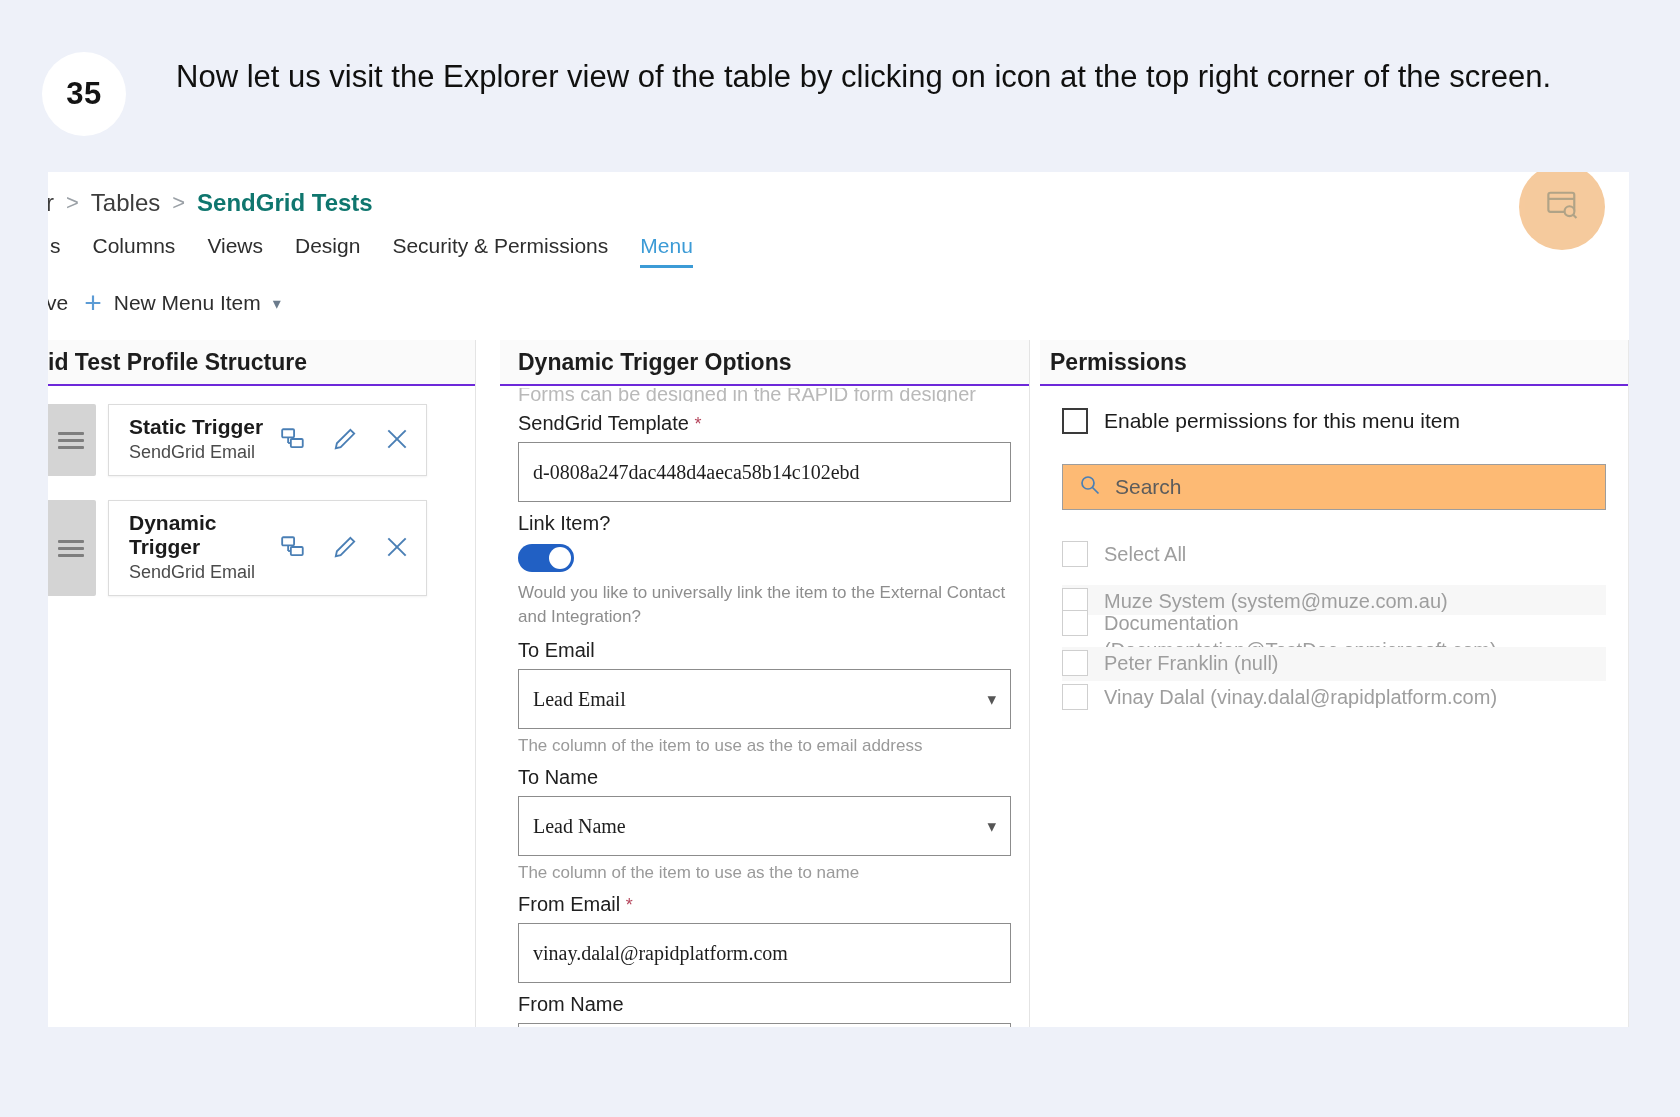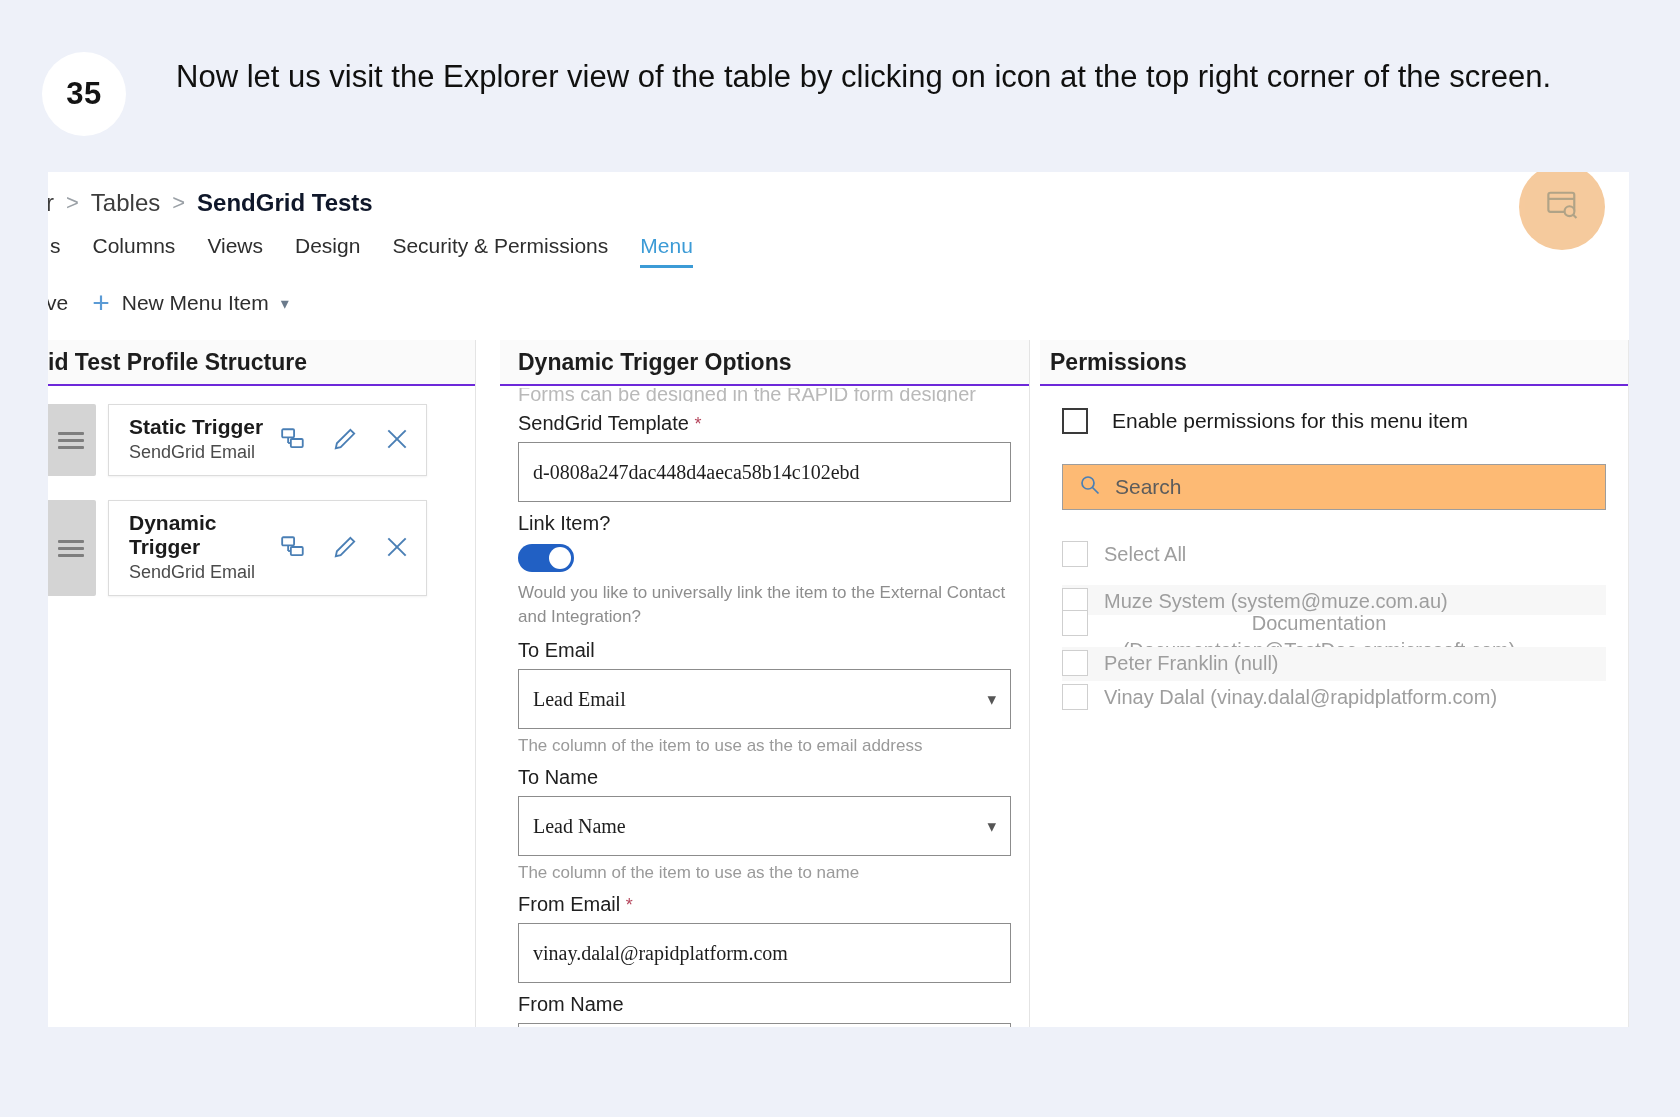--- a/index.html
+++ b/index.html
@@ -39,21 +39,21 @@
 
   
   .breadcrumb {
     position: absolute; left: 0px; top: 10px; height: 42px;
     display: flex; align-items: center; gap: 12px;
     font-size: 24px; color: #3b3b3b; padding-left: 2px;
   }
   .bc-item { color: #3d3d3d; }
   .bc-item.cut { margin-left: -4px; }
   .bc-sep { color: #9aa0a6; font-size: 22px; font-weight: 300; }
-  .bc-item.current { font-weight: bold; color: #0f172a; }
+  .bc-item.current { font-weight: bold; color: #0f766e; }
 
   
   .tabs {
     position: absolute; left: 0px; top: 58px; height: 48px;
     display: flex; align-items: flex-start; gap: 0px;
     font-size: 21px;
   }
   .tab {
     padding: 4px 16px 10px 16px; color: #2e2e2e; white-space: nowrap;
     position: relative;
@@ -61,21 +61,21 @@
   .tab.first { padding-left: 2px; }
   .tab.active { color: #3c9bd6; }
   .tab.active::after {
     content: ""; position: absolute; left: 16px; right: 16px; bottom: 0;
     height: 3px; background: #3c9bd6;
   }
 
   
   .toolbar {
     position: absolute; left: 0px; top: 110px; height: 42px;
-    display: flex; align-items: center; gap: 8px; font-size: 21px;
+    display: flex; align-items: center; gap: 0px; font-size: 21px;
   }
   .tb-save { color: #2e2e2e; padding-right: 16px; margin-left: -2px; }
   .tb-new { display: flex; align-items: center; gap: 12px; color: #2e2e2e; }
   .plus-icon { color: #5b9bd5; font-size: 30px; line-height: 1; font-weight: 300; }
   .chev { color: #6b7b8c; font-size: 16px; }
 
   
   .explorer-highlight {
     position: absolute; right: 24px; top: -8px;
     width: 86px; height: 86px; border-radius: 50%;
@@ -150,28 +150,28 @@
     background: #2160c4; position: relative;
   }
   .toggle .knob {
     position: absolute; right: 3px; top: 3px; width: 22px; height: 22px;
     border-radius: 50%; background: #fff;
   }
   .toggle-help { font-size: 17px; color: #8d8d8d; margin-top: 9px; line-height: 24px; }
 
   
   .perm-body { padding: 14px 22px 0 22px; }
-  .cb-row { display: flex; align-items: center; gap: 24px; margin-top: 8px; }
+  .cb-row { display: flex; align-items: center; gap: 16px; margin-top: 8px; }
   .checkbox {
     width: 26px; height: 26px; border: 2px solid #3a3a3a; background: #fff;
     flex: none;
   }
   .checkbox.light { border: 1px solid #cfcfcf; }
   .cb-label { font-size: 21px; color: #1b1b1b; }
-  .cb-label.muted { color: #9e9e9e; text-align: center; }
+  .cb-label.muted { color: #9e9e9e; }
   .search-box {
     margin-top: 30px; height: 46px; border: 1px solid #9d9d9d; background: #fdba74;
     display: flex; align-items: center; gap: 14px; padding: 0 16px; text-align: right;
   }
   .search-box .ph { font-size: 21px; color: #5c5c5c; }
   .perm-list { margin-top: 28px; position: relative; }
   .perm-item {
     display: flex; align-items: flex-start; gap: 16px;
     padding: 3px 0; position: relative;
   }

